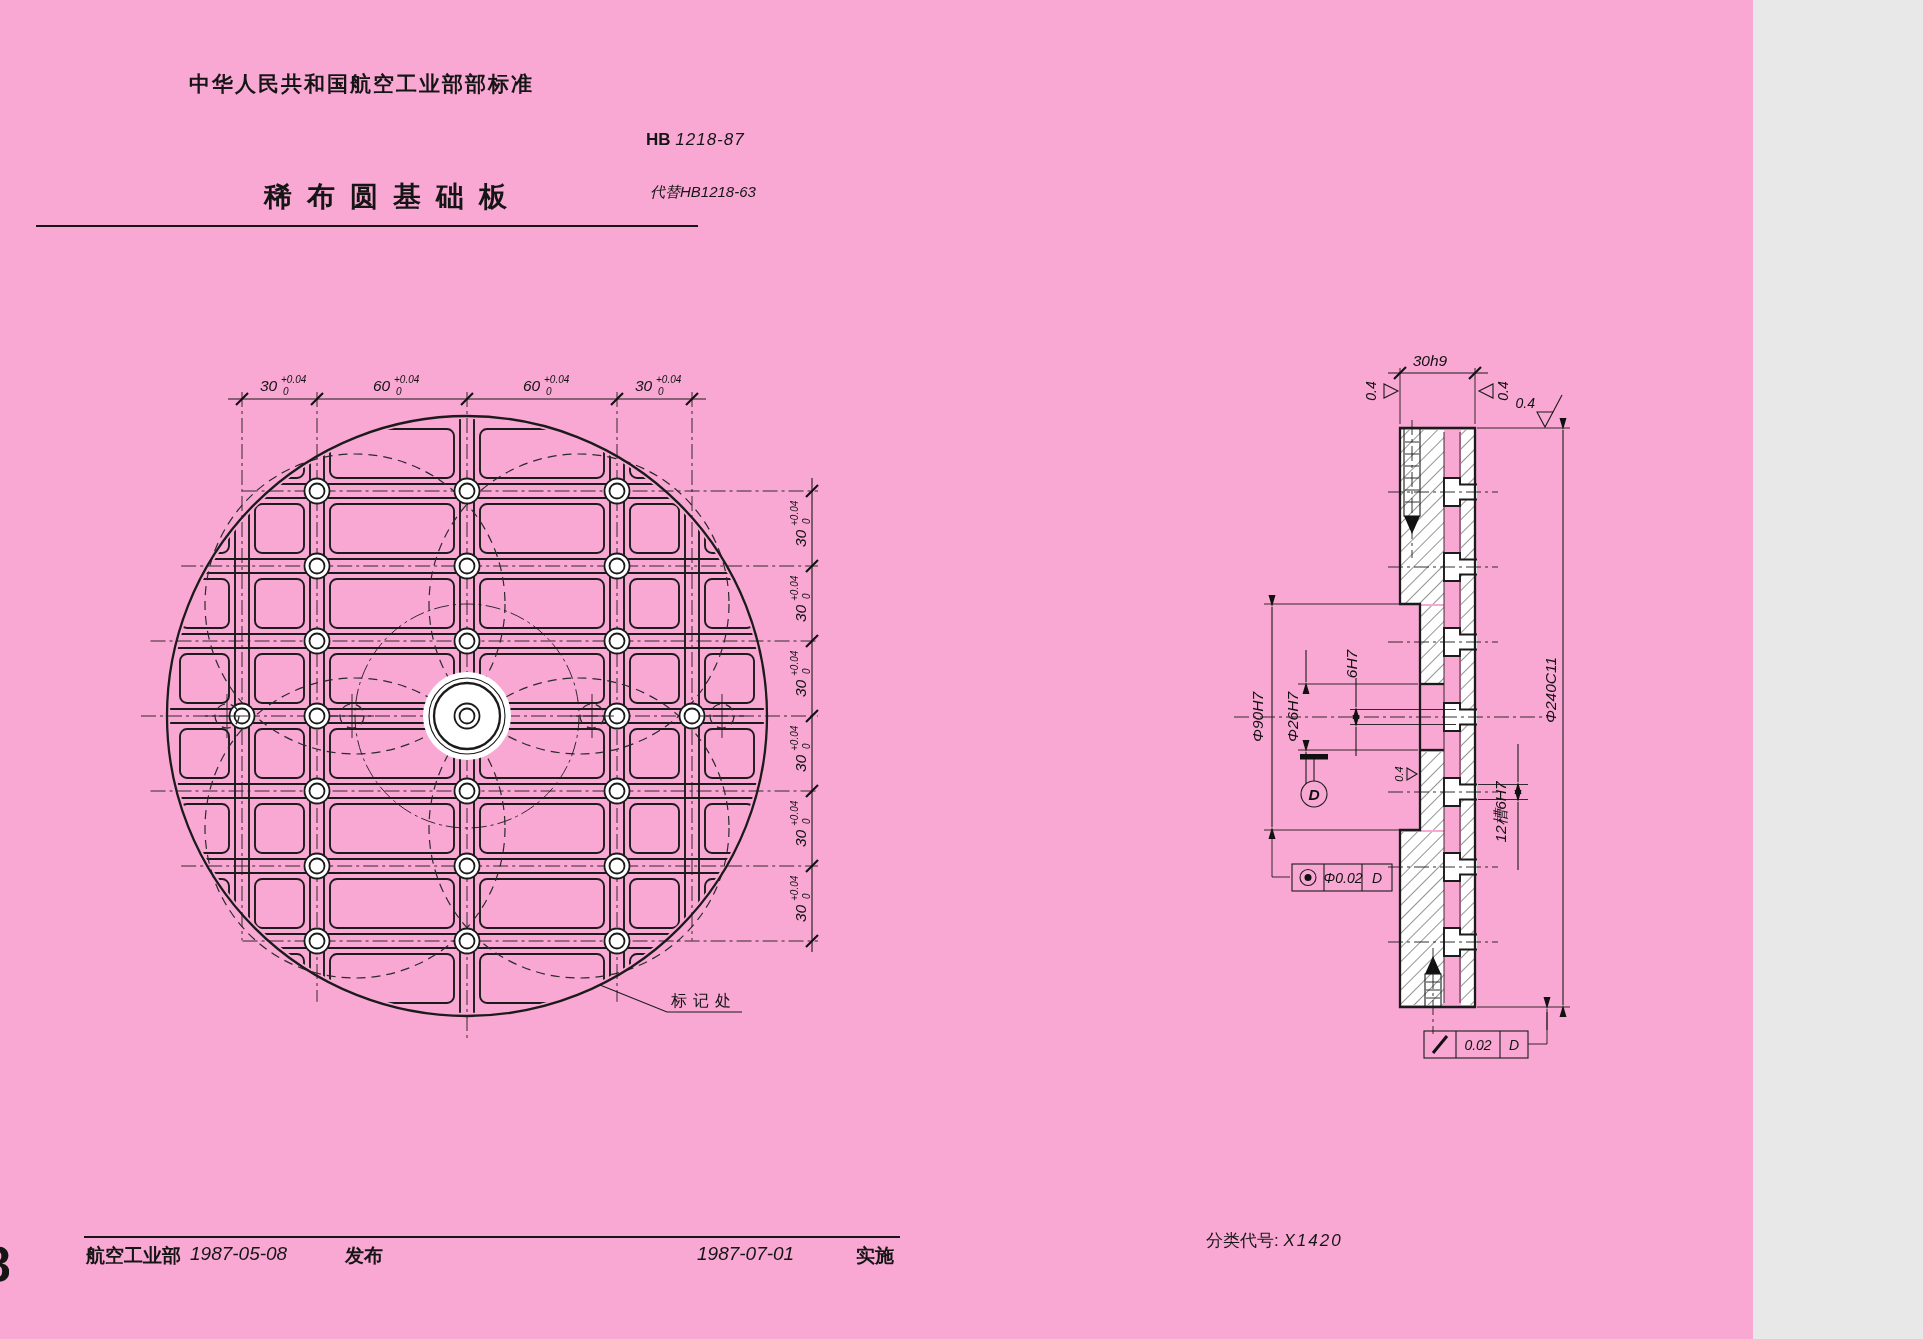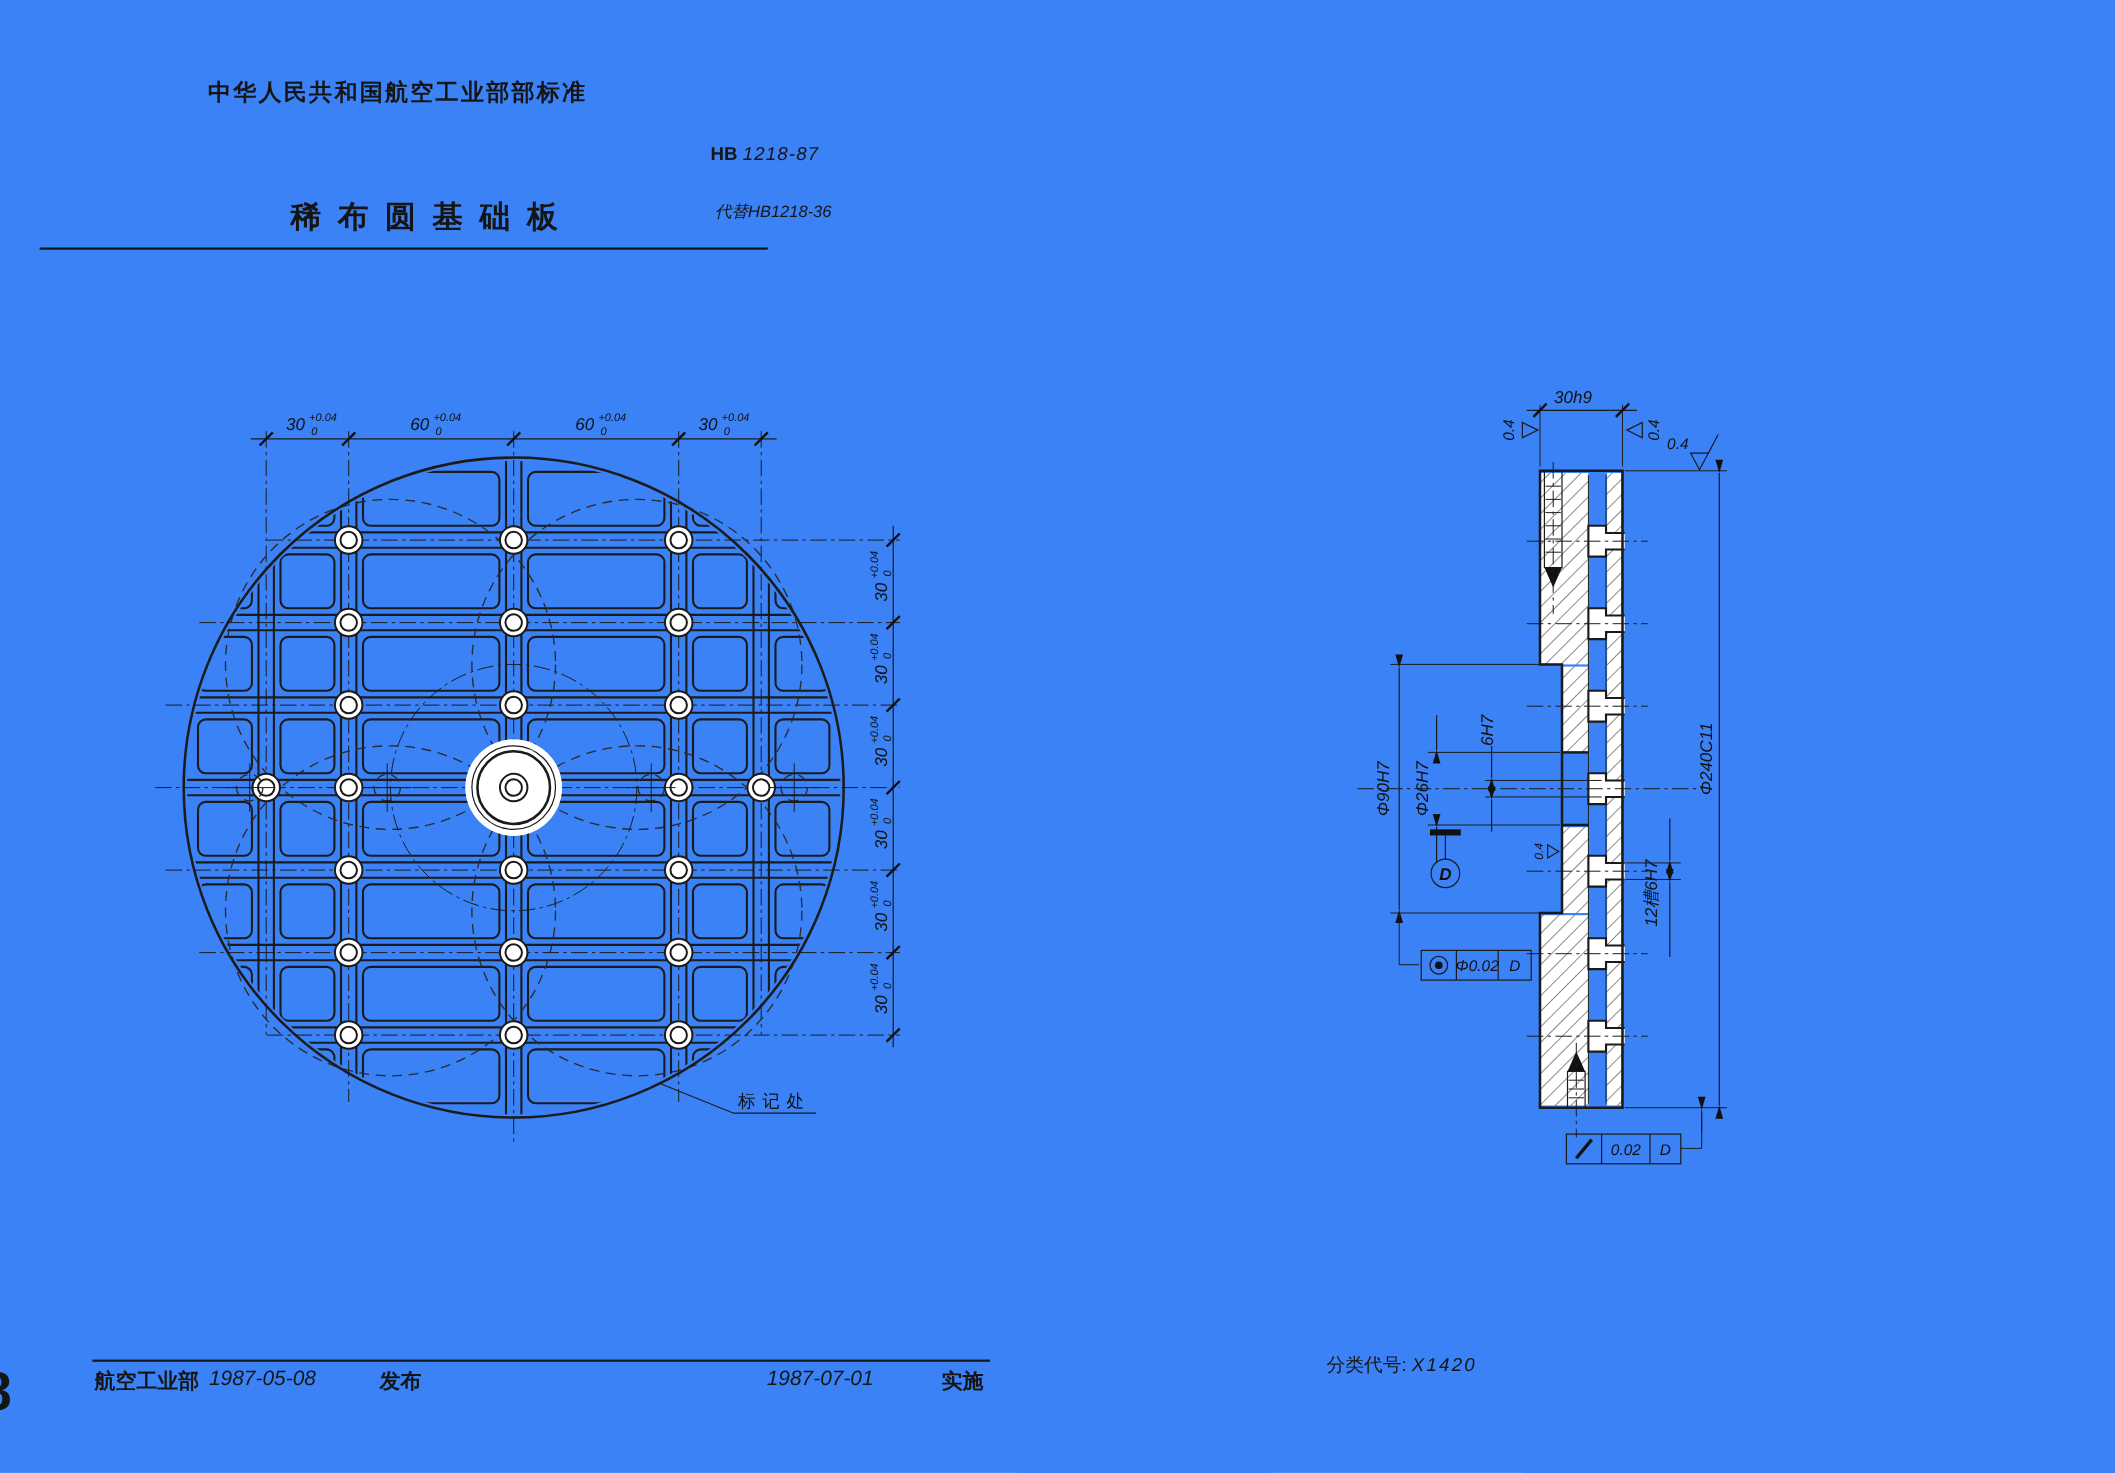--- a/index.html
+++ b/index.html
@@ -1,16 +1,16 @@
 <!DOCTYPE html>
 <html><head>
 <meta charset="utf-8">
 <style>
   html,body{margin:0;padding:0;background:#e8e8e8}
-  #page{position:relative;width:1923px;height:1339px;background:#3b82f6;overflow:hidden;
+  #page{position:relative;width:1753px;height:1339px;background:#f9a8d4;overflow:hidden;
         font-family:"Liberation Sans","DejaVu Sans",sans-serif;color:#151515}
   .abs{position:absolute;white-space:pre}
   .bold{font-weight:bold}
   .ital{font-style:italic}
   #hdr-authority{left:189px;top:70px;font-size:21px;font-weight:bold;letter-spacing:2px}
   #hdr-std{left:646px;top:130px;font-size:17px}
   #hdr-std .num{font-style:italic;letter-spacing:1px}
   #hdr-title{left:264px;top:178px;font-size:28px;font-weight:bold;letter-spacing:15px}
   #hdr-supersedes{left:650px;top:183px;font-size:15px;font-style:italic}
   .rule{position:absolute;background:#161616}
@@ -38,21 +38,21 @@
   text.sm{font-family:"Liberation Sans","DejaVu Sans",sans-serif;font-style:italic;font-size:11px;fill:#111}
 </style>
 </head>
 <body>
 
 <div id="page">
 
   <div class="abs" id="hdr-authority">中华人民共和国航空工业部部标准</div>
   <div class="abs" id="hdr-std"><span class="bold">HB</span> <span class="num">1218-87</span></div>
   <div class="abs" id="hdr-title">稀布圆基础板</div>
-  <div class="abs" id="hdr-supersedes">代替HB1218-36</div>
+  <div class="abs" id="hdr-supersedes">代替HB1218-63</div>
   <div class="rule" style="left:36px;top:225px;width:662px;height:2px"></div>
 
   <div class="abs" id="cls-block">
     <div><span>分类代号:</span> <span class="val">X1420</span></div>
     
   </div>
 
   <div class="rule" style="left:84px;top:1236px;width:816px;height:2px"></div>
   <div class="abs" id="footer-row">
     <span class="fitem bold" style="left:86px">航空工业部</span>

